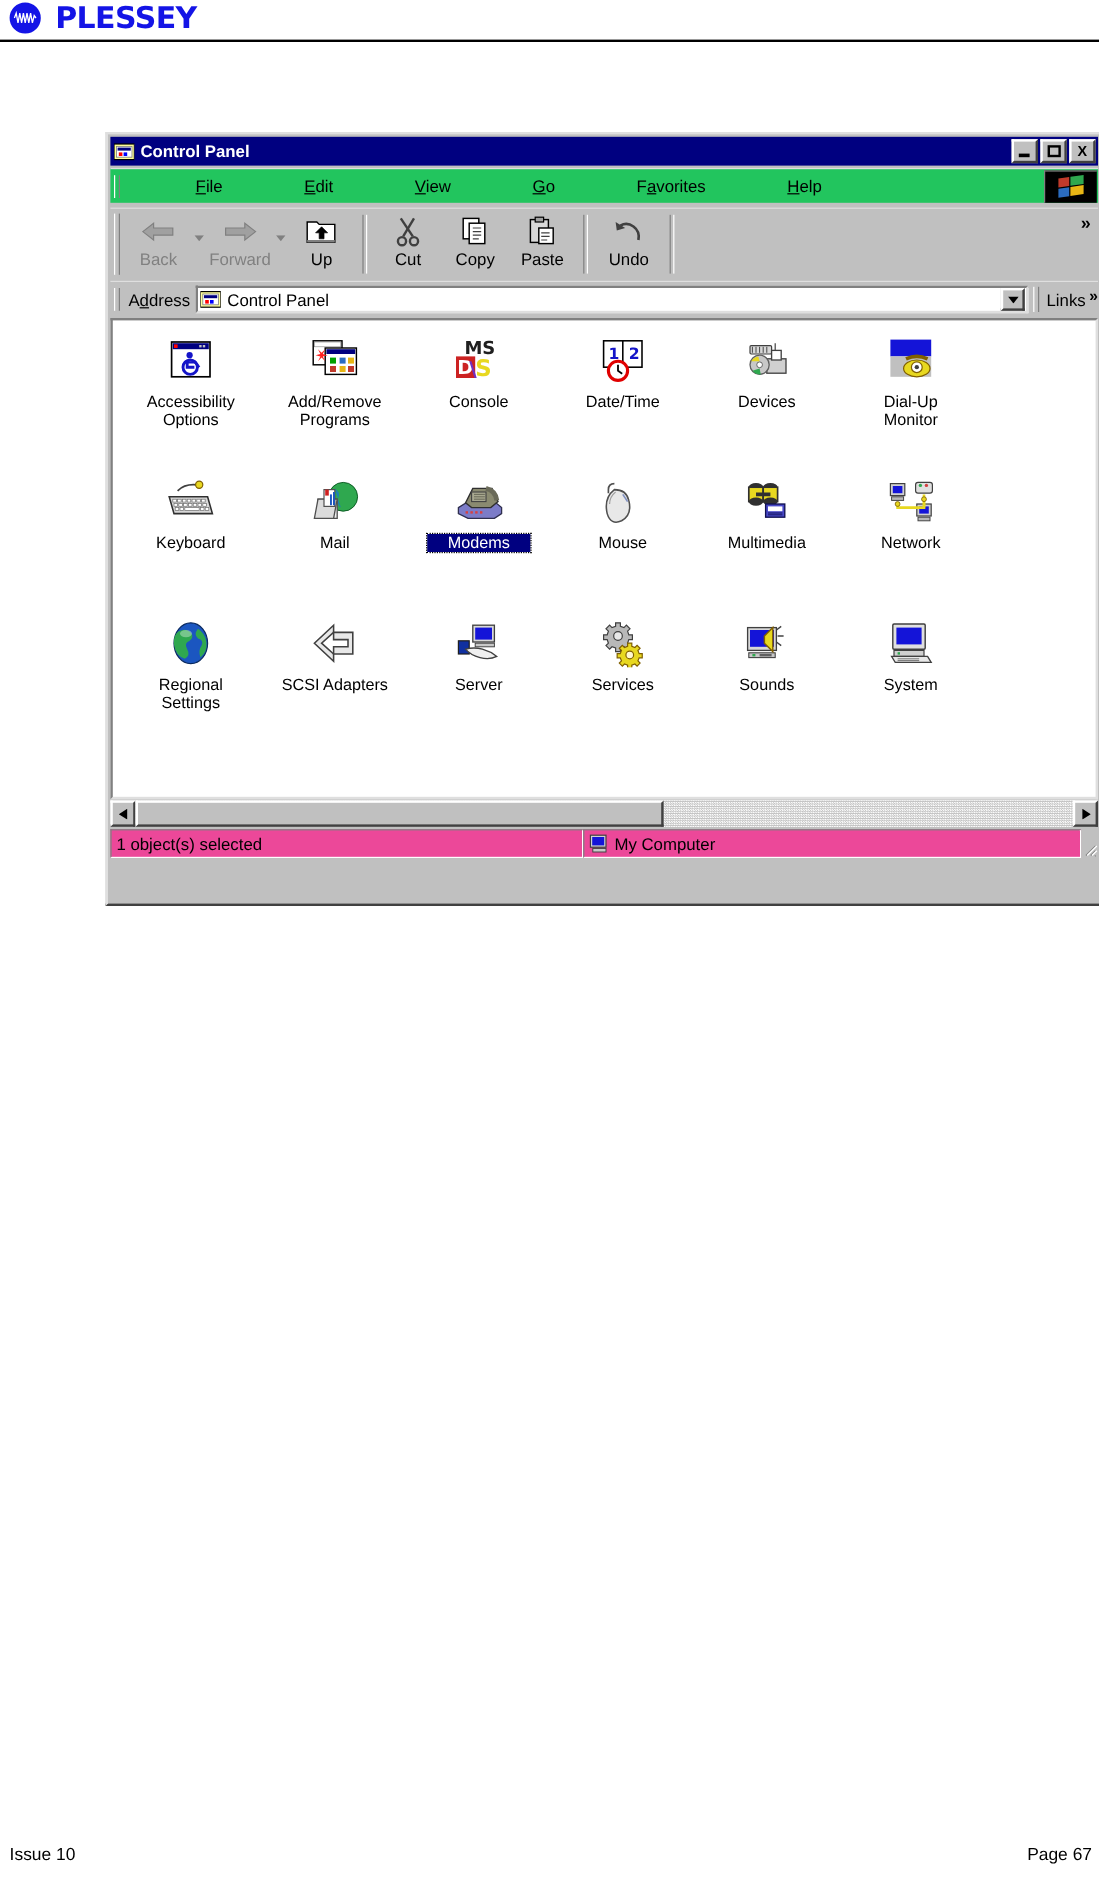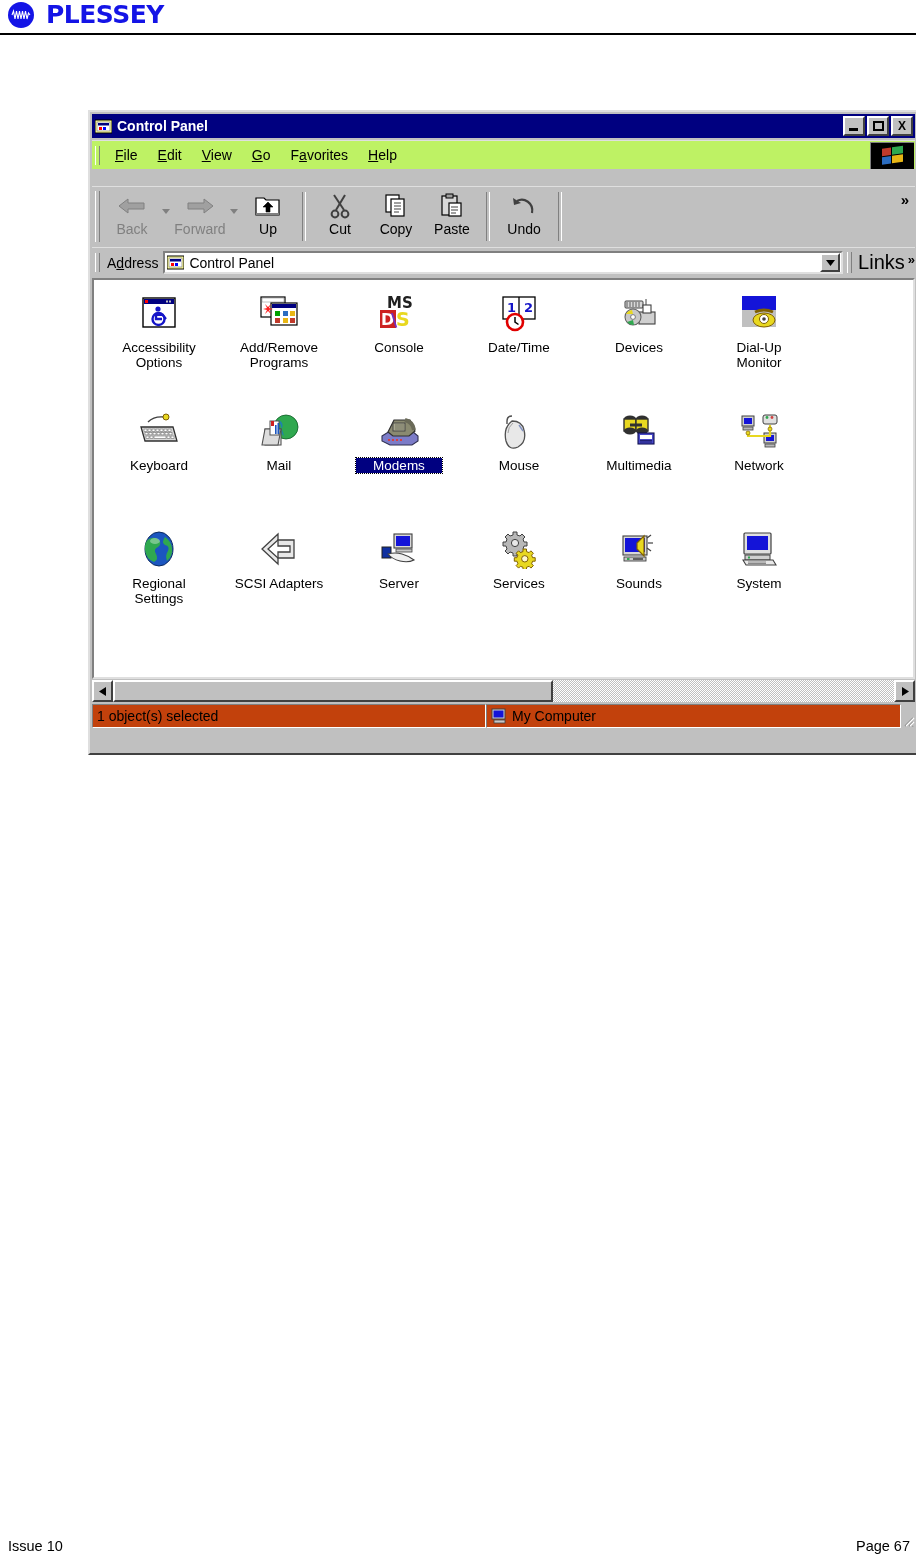--- a/index.html
+++ b/index.html
@@ -138,26 +138,27 @@
   }
   .max-glyph {
     width: 11px; height: 10px;
     border: 2px solid #000;
     box-sizing: border-box;
   }
 
   
   #menu-bar {
     height: 29px;
-    margin: 2px 2px 17px 2px;
-    background: #bef264;
+    margin: 2px 2px 4px 2px;
+    background: #22c55e;
     border-top: 1px solid #dfdfdf;
     display: flex;
     align-items: center;
     box-sizing: border-box;
+    gap: 48px;
   }
   .grip {
     width: 3px; height: 19px;
     border-left: 1px solid #fff;
     border-right: 1px solid #808080;
     margin: 0 5px 0 3px;
     flex: 0 0 auto;
   }
   .menu-item {
     padding: 2px 10px;
@@ -300,21 +301,21 @@
     flex: 0 0 auto;
   }
   #links-sep {
     width: 3px; height: 21px;
     border-left: 1px solid #fff;
     border-right: 1px solid #808080;
     margin: 0 6px 0 4px;
     flex: 0 0 auto;
   }
   #links-label {
-    font-size: 20px;
+    font-size: 14px;
     color: #000;
     white-space: nowrap;
   }
   #links-chevron {
     font-size: 13px;
     font-weight: 700;
     margin-left: 3px;
     padding-bottom: 6px;
   }
 
@@ -404,21 +405,21 @@
 
   
   #status-bar {
     margin: 2px 2px 2px 2px;
     height: 24px;
     display: flex;
     align-items: stretch;
     box-sizing: border-box;
   }
   .status-cell {
-    background: #c2410c;
+    background: #ec4899;
     border-top: 1px solid #808080;
     border-left: 1px solid #808080;
     border-right: 1px solid #fff;
     border-bottom: 1px solid #fff;
     box-sizing: border-box;
     display: flex;
     align-items: center;
     padding: 0 4px;
     font-size: 14px;
     color: #000;

